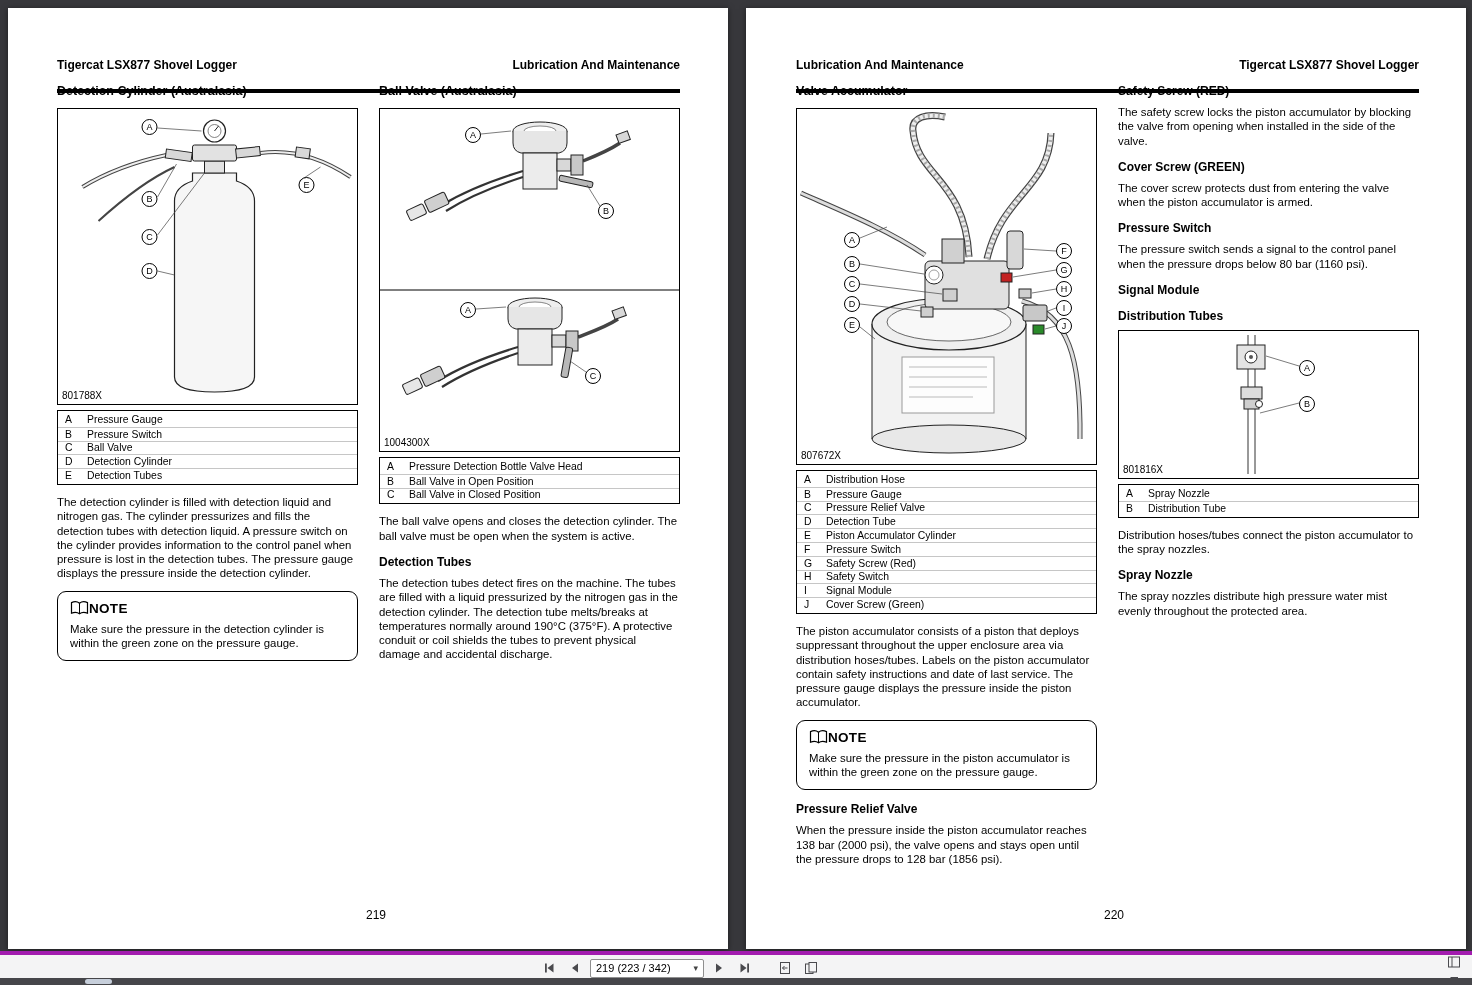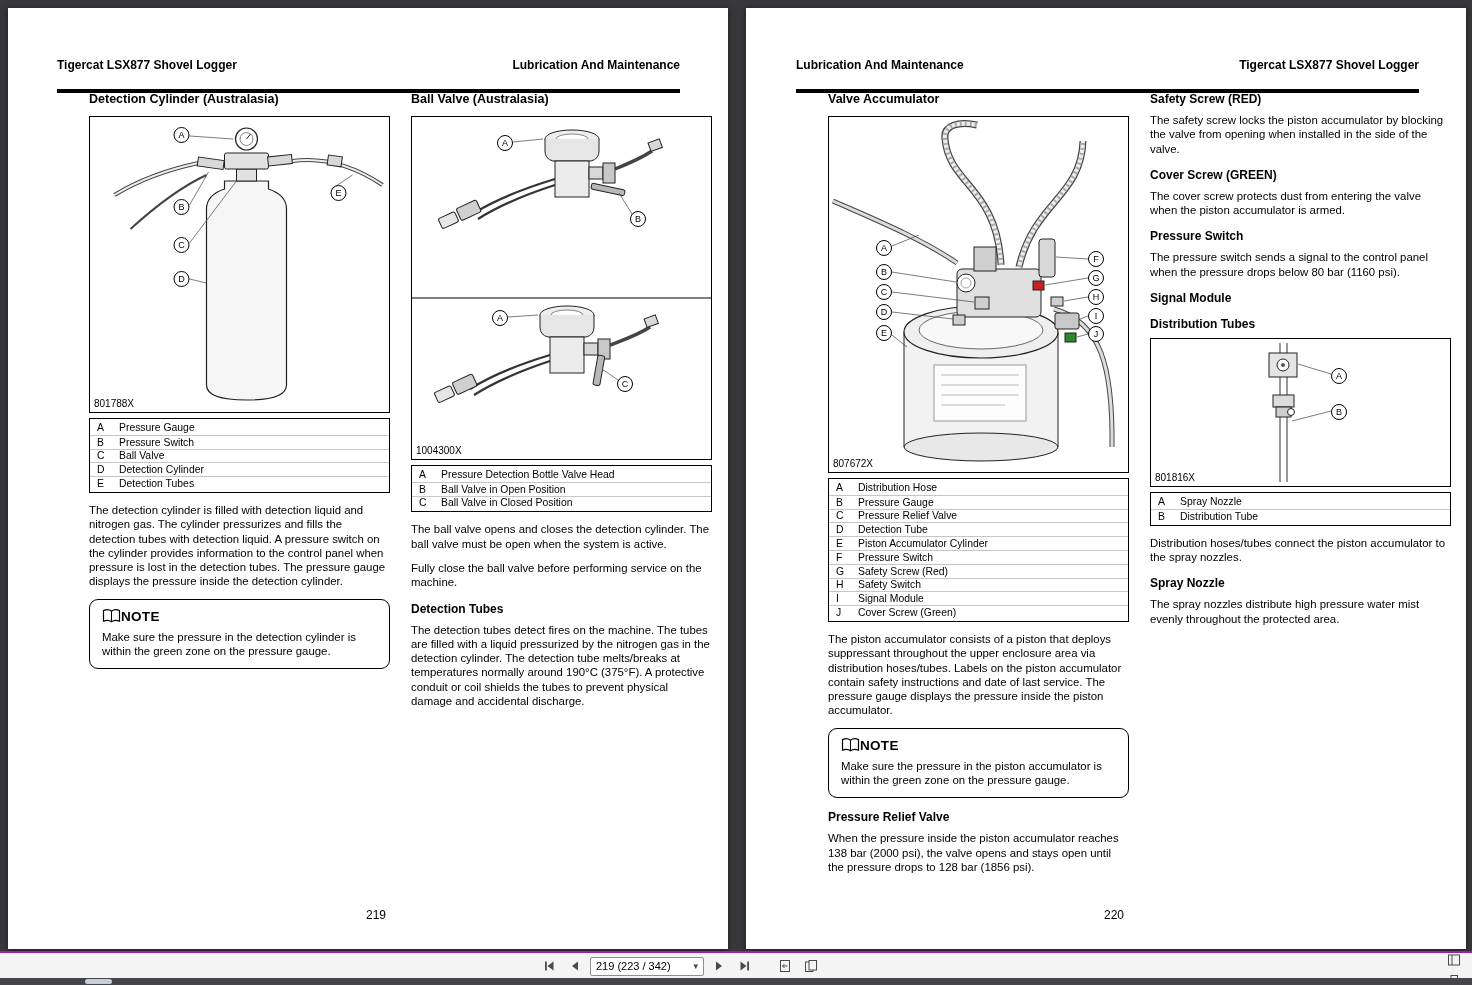--- a/index.html
+++ b/index.html
@@ -9,21 +9,21 @@
   .page { position:absolute; top:8px; width:720px; height:941px; background:#fff;
           box-shadow:0 1px 6px rgba(0,0,0,.5); }
   .page-left  { left:8px; }
   .page-right { left:746px; }
 
   .page-header { position:absolute; top:50px; display:flex; justify-content:space-between;
                  font-size:12px; font-weight:bold; padding-bottom:17px; border-bottom:4px solid #000000; }
   .page-left  .page-header { left:49px; width:623px; }
   .page-right .page-header { left:50px; width:623px; }
 
-  .col { position:absolute; top:84px; width:301px;margin-left:32px; }
+  .col { position:absolute; top:76px; width:301px; }
   .col h2 { font-size:12.5px; margin:0 0 10px; }
   .col h3 { font-size:12px;  margin:12px 0 7px; }
   .col h3.first { margin-top:0; }
   .col p  { font-size:11.4px; line-height:14.3px; margin:0 0 10px; text-align:left; }
 
   .figure-box { position:relative; border:1px solid #000; margin:0 0 5px; background:#fff; }
   .figure-box svg { position:absolute; inset:0; width:100%; height:100%; }
   .fig-id { position:absolute; left:4px; bottom:3px; font-size:10px; }
 
   .legend-box { border:1px solid #000; margin:0 0 10px; padding:2px 0; }
@@ -37,21 +37,21 @@
   .note-title { font-size:13.5px; font-weight:bold; letter-spacing:.3px; }
   .note-box .note-text { margin:0; }
 
   .page-num { position:absolute; bottom:27px; left:8px; width:100%; text-align:center; font-size:12px; }
   .co  { fill:#fff; stroke:#000; stroke-width:1; }
   .cot { font-family:"Liberation Sans",sans-serif; font-size:9px; text-anchor:middle; fill:#000; }
   .ldr { stroke:#444; stroke-width:0.7; }
 
   
   .toolbar { position:absolute; left:0; top:951px; width:1472px; height:27px;
-             background:#f4f4f5; border-top:2px solid #a21caf; }
+             background:#f4f4f5; border-top:4px solid #a21caf; }
   .tb-center { position:absolute; left:538px; top:0; height:26px; display:flex; align-items:center; gap:4px; }
   .tb-btn { width:22px; height:22px; background:none; border:none; display:flex;
             align-items:center; justify-content:center; cursor:pointer; padding:0; }
   .tb-btn svg { display:block; }
   .page-box { width:114px; height:19px; background:#fff; border:1px solid #8f8f8f; border-radius:2px;
               display:flex; align-items:center; justify-content:space-between; padding:0 5px;
               font-size:11px; cursor:pointer; }
   .chev { font-size:9px; color:#444; }
   .tb-sep { width:10px; }
   .tb-right { position:absolute; right:5px; top:0; height:26px; display:flex; align-items:center; gap:7px;flex-direction:column; }
@@ -228,21 +228,20 @@
             <span class="lg-k">B</span>
             <span>Ball Valve in Open Position</span>
           </div>
         <div class="lg-row">
             <span class="lg-k">C</span>
             <span>Ball Valve in Closed Position</span>
           </div>
       </div>
 
       <p>The ball valve opens and closes the detection cylinder. The ball valve must be open when the system is active.</p>
-      <p>Fully close the ball valve before performing service on the machine.</p>
 
       <h3>Detection Tubes</h3>
       <p>The detection tubes detect fires on the machine. The tubes are filled with a liquid pressurized by the nitrogen gas in the detection cylinder. The detection tube melts/breaks at temperatures normally around 190°C (375°F). A protective conduit or coil shields the tubes to prevent physical damage and accidental discharge.</p>
     </div>
 
     <div class="page-num">219</div>
   </div>
 
   <div class="page page-right">
     <div class="page-header">

